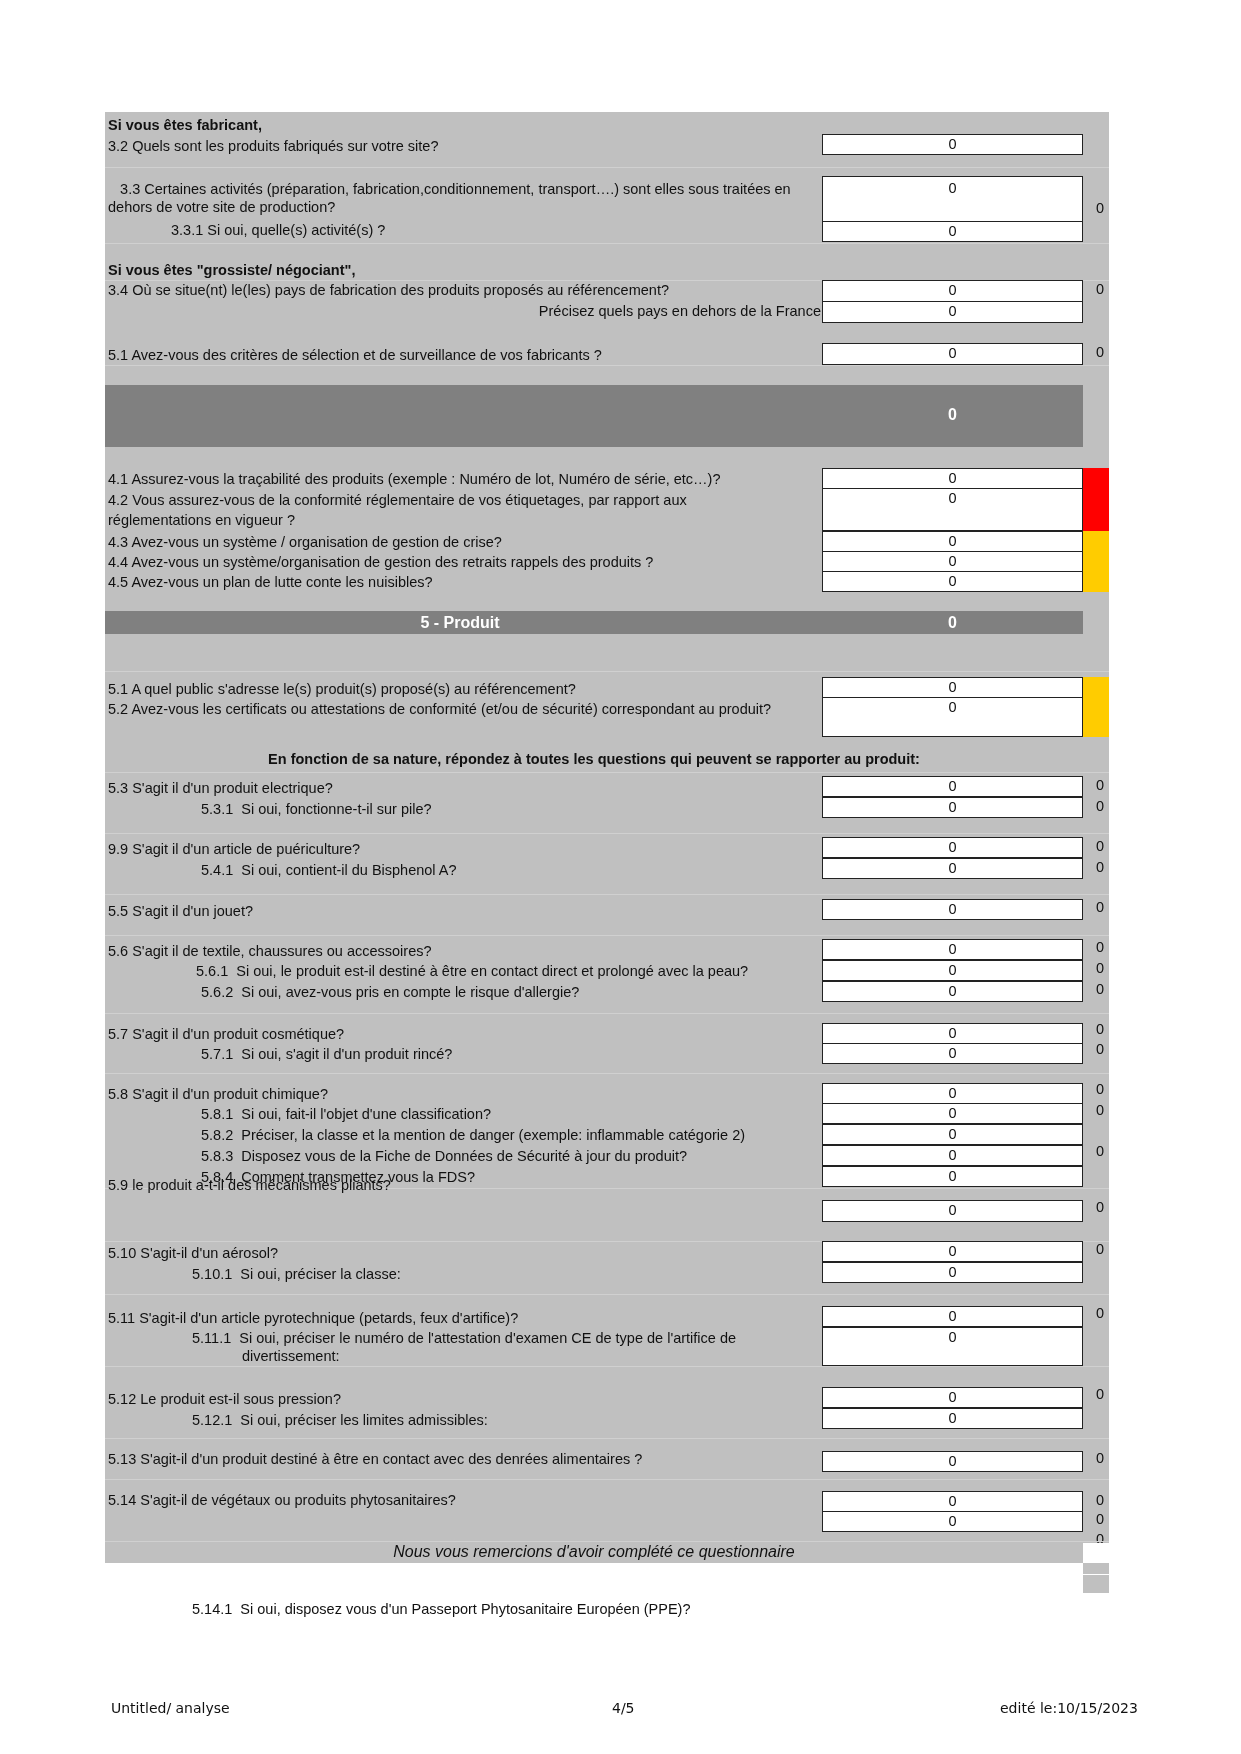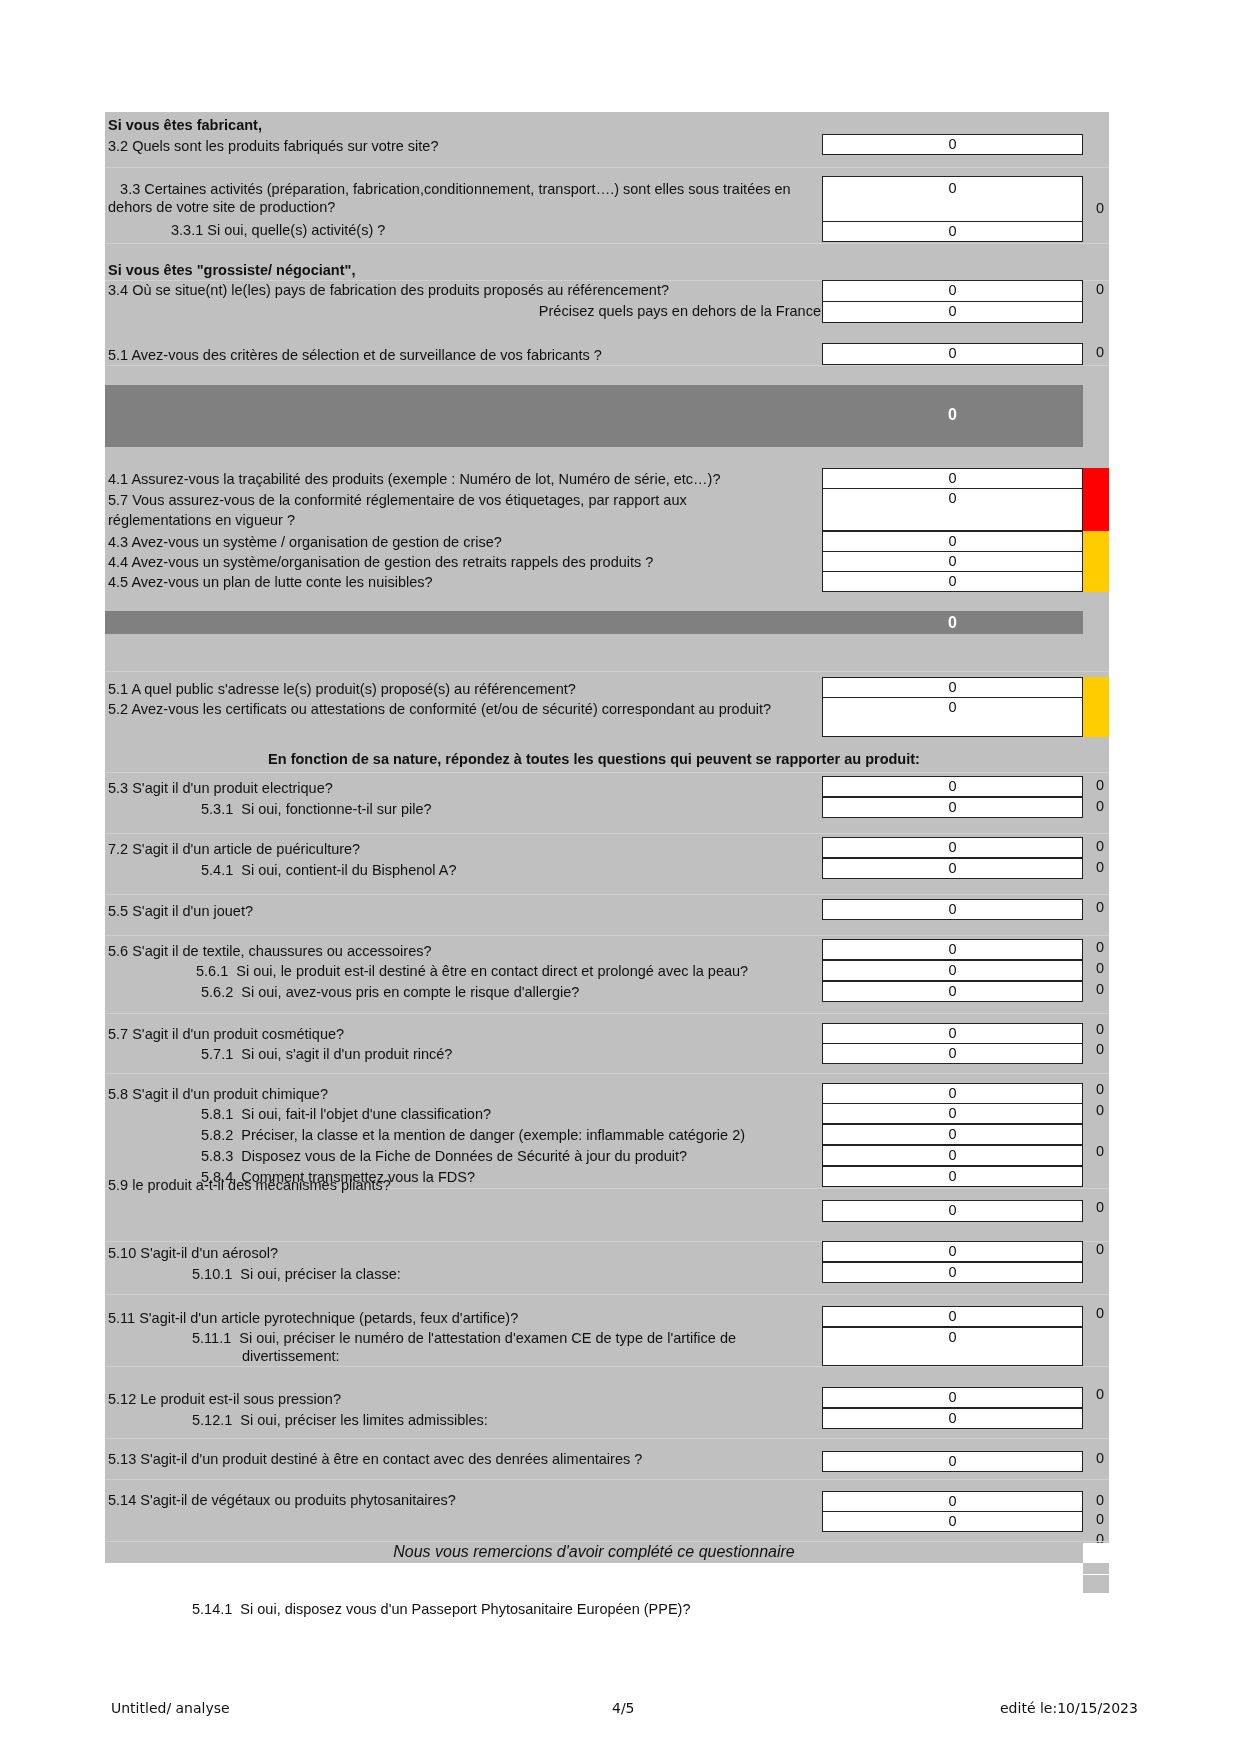--- a/index.html
+++ b/index.html
@@ -49,32 +49,33 @@
 <div class="box" style="top:343px;height:22px">0</div>
 <div class="side" style="top:343px">0</div>
 <div class="sep" style="top:365px"></div>
 
 <div class="band" style="top:385px;height:62px">
   <span class="v" style="left:717px;top:21px">0</span>
 </div>
 
 <div class="q" style="top:470px">4.1 Assurez-vous la traçabilité des produits (exemple : Numéro de lot, Numéro de série,  etc…)?</div>
 <div class="box" style="top:468px;height:21px">0</div>
-<div class="q wrap" style="top:490px;width:640px;white-space:normal;line-height:20px">5.7 Vous assurez-vous de la conformité réglementaire de vos étiquetages, par rapport aux réglementations en vigueur ?</div>
+<div class="q wrap" style="top:490px;width:640px;white-space:normal;line-height:20px">4.2 Vous assurez-vous de la conformité réglementaire de vos étiquetages, par rapport aux réglementations en vigueur ?</div>
 <div class="box" style="top:488px;height:43px">0</div>
 <div class="q" style="top:533px">4.3 Avez-vous un système / organisation de gestion de crise?</div>
 <div class="box" style="top:531px;height:21px">0</div>
 <div class="q" style="top:553px">4.4 Avez-vous un système/organisation de gestion des retraits rappels des produits ?</div>
 <div class="box" style="top:551px;height:21px">0</div>
 <div class="q" style="top:573px">4.5 Avez-vous un plan de lutte conte les nuisibles?</div>
 <div class="box" style="top:571px;height:21px">0</div>
 <div class="ind" style="top:468px;height:63px;background:#ff0000"></div>
 <div class="ind" style="top:531px;height:61px;background:#ffcc00"></div>
 
 <div class="band" style="top:611px;height:23px">
+  <span class="t" style="top:3px">5 - Produit</span>
   <span class="v" style="left:717px;top:3px">0</span>
 </div>
 <div class="sep" style="top:671px"></div>
 
 <div class="q" style="top:680px">5.1 A quel public s'adresse le(s) produit(s) proposé(s) au référencement?</div>
 <div class="box" style="top:677px;height:21px">0</div>
 <div class="q" style="top:700px">5.2 Avez-vous les certificats ou attestations de conformité (et/ou de sécurité) correspondant au produit?</div>
 <div class="box" style="top:697px;height:40px">0</div>
 <div class="ind" style="top:677px;height:60px;background:#ffcc00"></div>
 
@@ -82,21 +83,21 @@
 <div class="sep" style="top:772px"></div>
 
 <div class="q" style="top:779px">5.3 S'agit il d'un produit electrique?</div>
 <div class="box" style="top:776px;height:21px">0</div>
 <div class="side" style="top:776px">0</div>
 <div class="q sub" style="top:800px;left:201px">5.3.1  Si oui, fonctionne-t-il sur pile?</div>
 <div class="box" style="top:797px;height:21px">0</div>
 <div class="side" style="top:797px">0</div>
 <div class="sep" style="top:833px"></div>
 
-<div class="q" style="top:840px">7.2 S'agit il d'un article de puériculture?</div>
+<div class="q" style="top:840px">9.9 S'agit il d'un article de puériculture?</div>
 <div class="box" style="top:837px;height:21px">0</div>
 <div class="side" style="top:837px">0</div>
 <div class="q sub" style="top:861px;left:201px">5.4.1  Si oui, contient-il du Bisphenol A?</div>
 <div class="box" style="top:858px;height:21px">0</div>
 <div class="side" style="top:858px">0</div>
 <div class="sep" style="top:894px"></div>
 
 <div class="q" style="top:902px">5.5 S'agit il d'un jouet?</div>
 <div class="box" style="top:899px;height:21px">0</div>
 <div class="side" style="top:898px">0</div>

